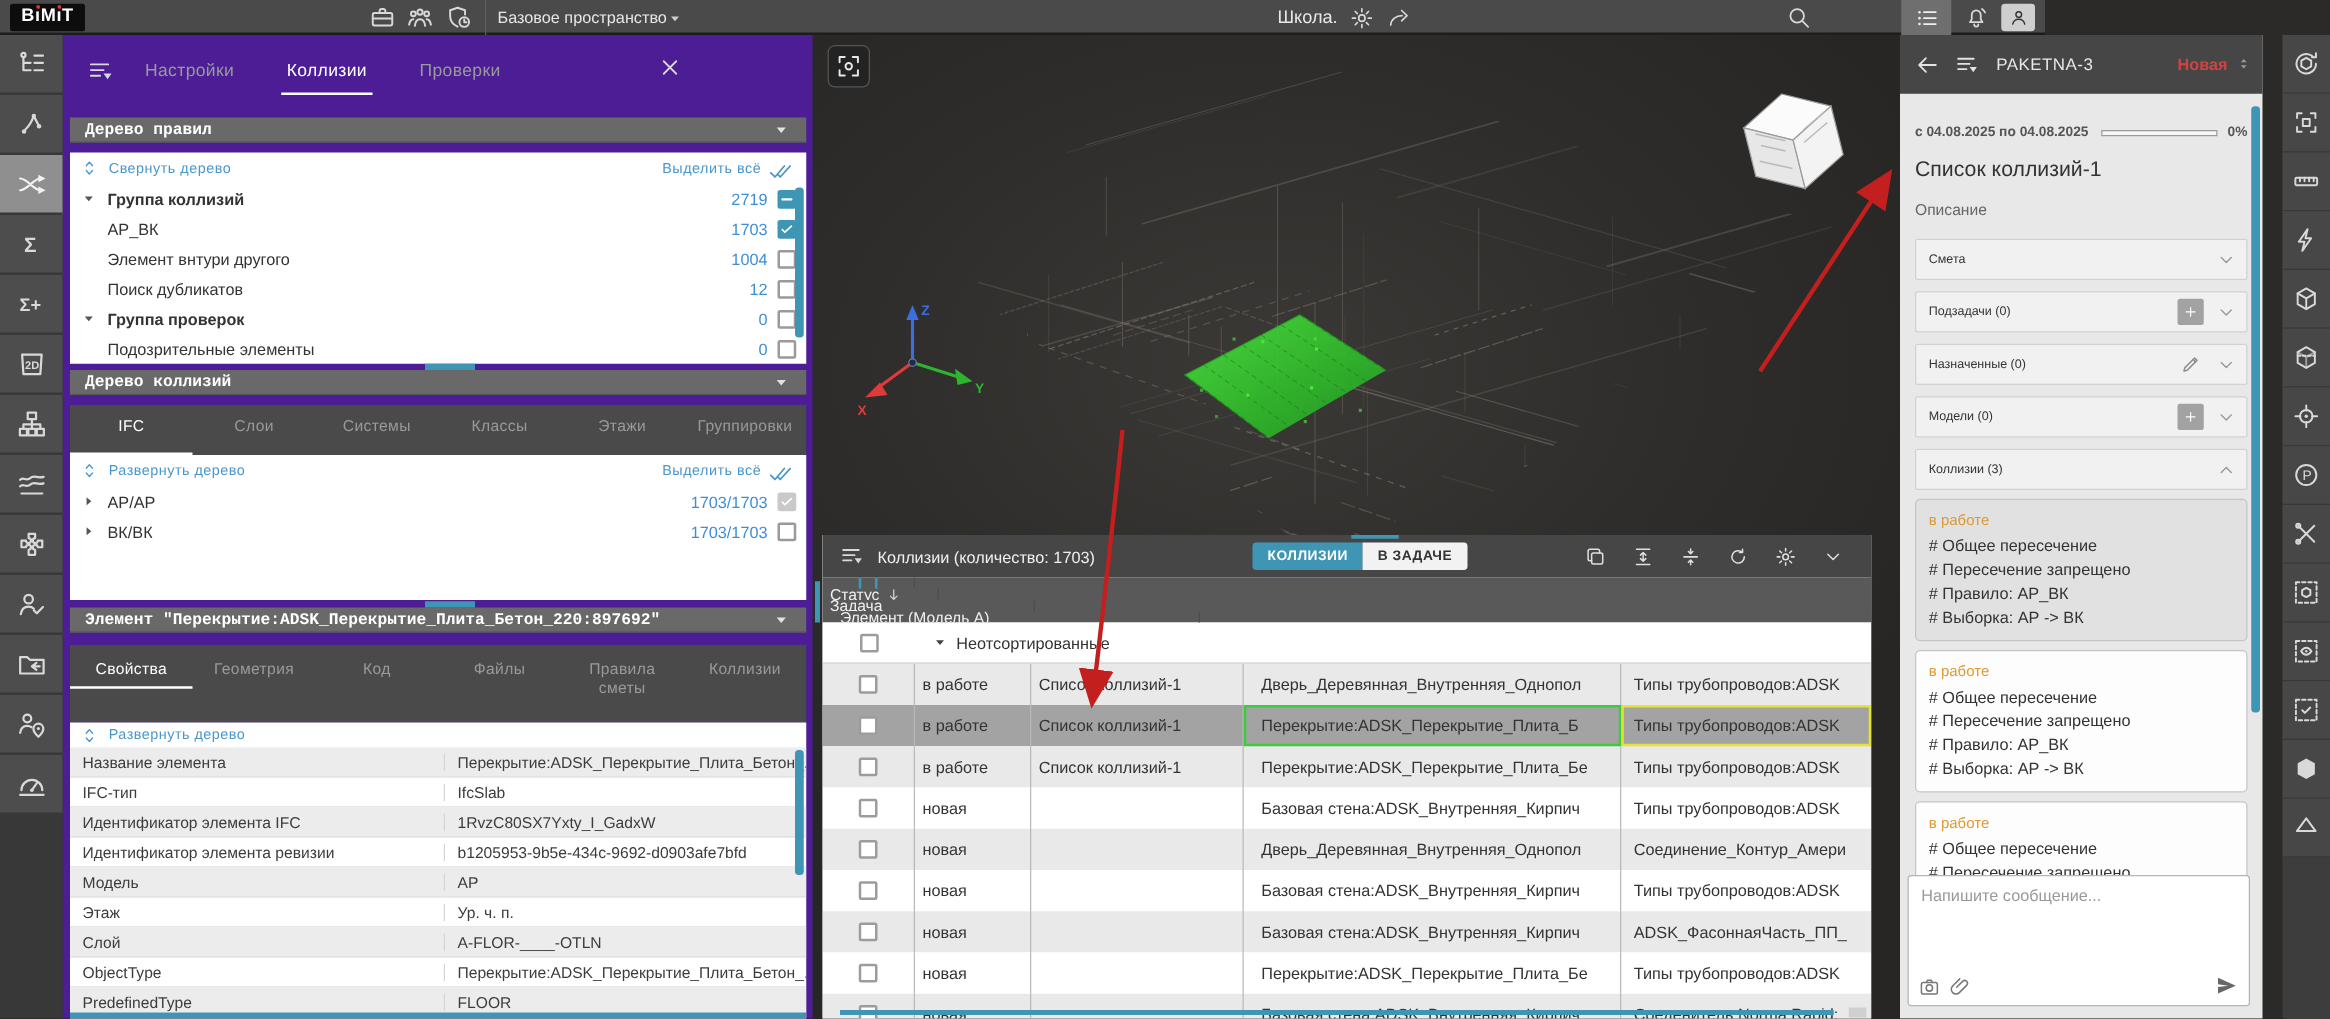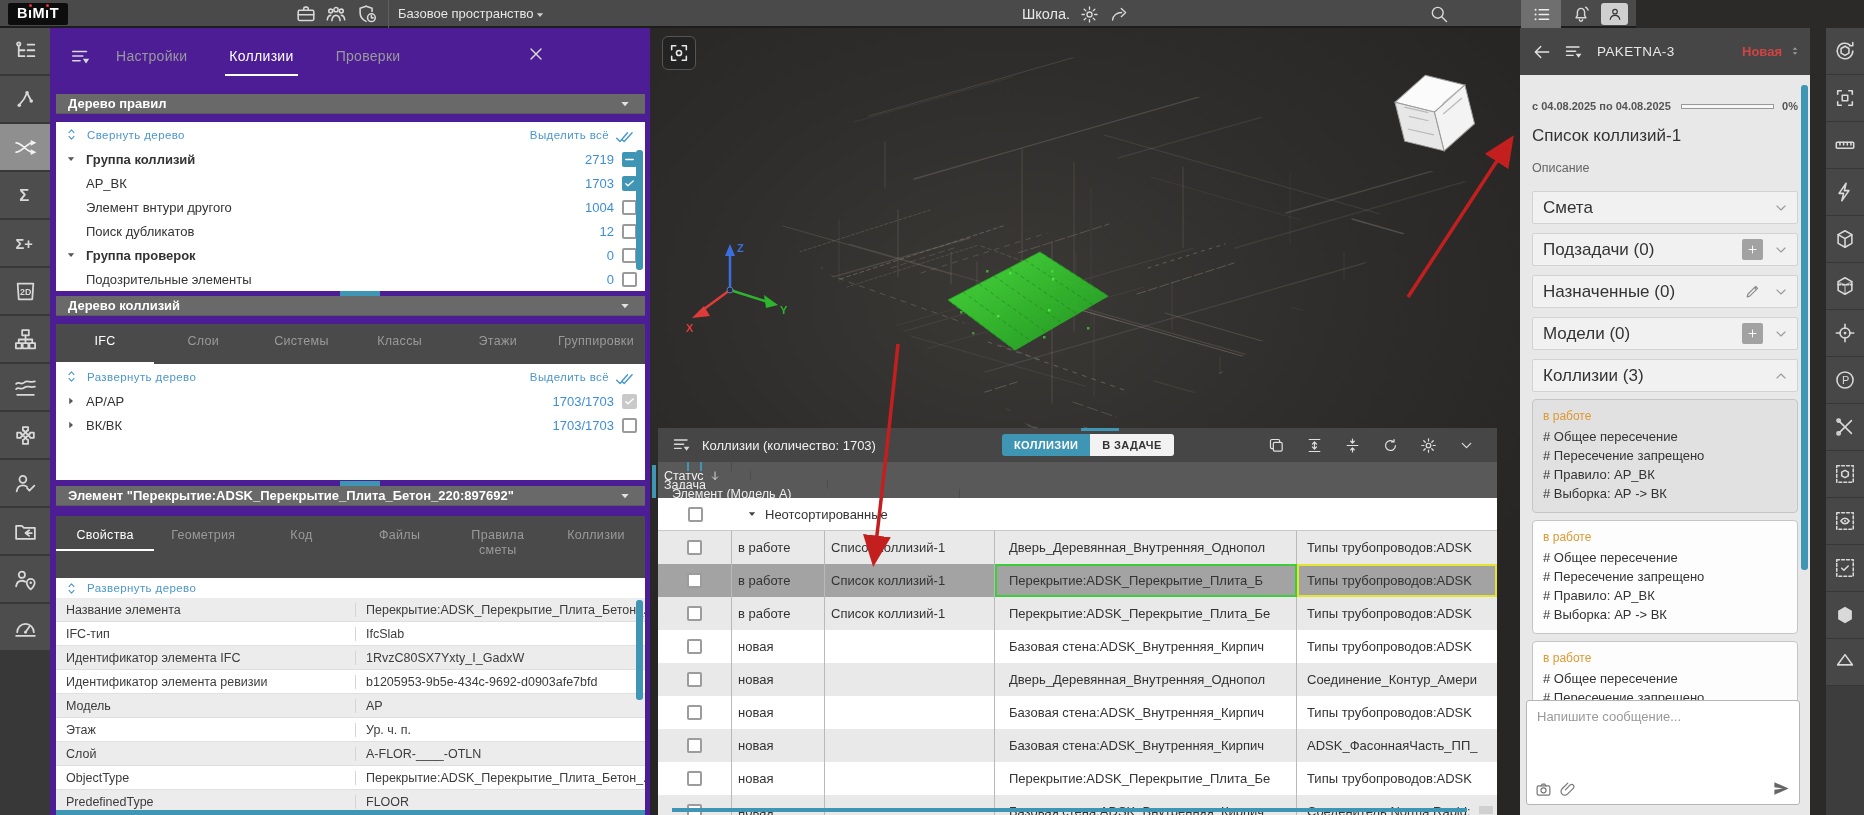--- a/index.html
+++ b/index.html
@@ -39,21 +39,21 @@
 
   
   #lpanel { position:absolute; left:50px; top:28px; width:600px; height:787px; background:#4c1d95; z-index:20; }
   #lp-top { position:relative; height:58px; }
   #lp-menu { position:absolute; left:20px; top:18px; width:22px; height:22px; color:#d9d9d9; }
   #lp-tabs { position:absolute; left:62px; top:12px; display:flex; gap:34px; }
   .tab { font-size:14px; color:#9a9a9a; padding:8px 4px 10px; letter-spacing:.3px; white-space:nowrap; }
   .tab.active { color:#fff; border-bottom:2px solid #fff; }
   #lp-close { position:absolute; left:476px; top:16px; width:20px; height:20px; color:#d9d9d9; }
 
-  .sec-header { position:absolute; left:6px; right:5px; height:20px; background:#696969; color:#fff; font-weight:bold; font-size:13px; display:flex; align-items:center; padding:0 12px; border-bottom:1px solid #595959; }
+  .sec-header { position:absolute; left:6px; right:5px; height:20px; background:#696969; color:#fff; font-weight:bold; font-size:13px; display:flex; align-items:center; padding:0 12px; border-bottom:1px solid #595959;font-family:Liberation Mono, monospace; }
   .sec-header .hcaret { margin-left:auto; width:16px; height:16px; color:#e2e2e2; }
   .white-area { position:absolute; left:6px; right:5px; background:#fff; overflow:hidden; }
   .links-row { display:flex; align-items:center; height:25px; padding:0 10px 0 8px; }
   .blue-link { color:#4a97cd; font-size:11.5px; letter-spacing:.4px; white-space:nowrap; }
   .links-row .lk-ic { width:15px; height:15px; color:#4a97cd; margin-right:8px; flex:0 0 auto; }
   .links-row .spacer { flex:1; }
   .links-row .dc { width:20px; height:16px; color:#4a97cd; margin-left:6px; }
   .trow { display:flex; align-items:center; height:24px; padding:0 8px; font-size:13px; color:#333; }
   .trow .caret { width:14px; height:14px; color:#555; margin-right:8px; flex:0 0 auto; }
   .trow .caret.empty { visibility:hidden; }
@@ -135,21 +135,21 @@
   #rp-title { color:#e8e8e8; font-size:13.5px; margin-left:13px; letter-spacing:.4px; }
   #rp-badge { position:absolute; right:28px; color:#d14343; font-weight:bold; font-size:13px; }
   #rp-sort { position:absolute; right:8px; top:16px; width:14px; height:14px; color:#9a9a9a; }
   #rp-content { position:absolute; top:47px; left:0; right:0; bottom:0; padding:0 12px; overflow:hidden; }
   #rp-dates { margin-top:25px; display:flex; align-items:center; }
   #rp-daterange { font-size:11px; font-weight:bold; color:#555; white-space:nowrap; }
   #rp-progress { flex:1; height:5px; border:1px solid #999; background:#f7f7f7; margin:0 8px 0 10px; }
   #rp-pct { font-size:11px; font-weight:bold; color:#555; }
   #rp-tasktitle { margin-top:14px; font-size:17px; color:#333; }
   #rp-desc { margin-top:15px; font-size:12.5px; color:#666; }
-  .rp-sec { margin-top:9px; height:33px; background:#f1f1f1; border:1px solid #d2d2d2; border-radius:2px; display:flex; align-items:center; padding:0 8px 0 10px; font-size:17px; color:#333; }
+  .rp-sec { margin-top:9px; height:33px; background:#f1f1f1; border:1px solid #d2d2d2; border-radius:2px; display:flex; align-items:center; padding:0 8px 0 10px; font-size:10px; color:#333; }
   .rp-sec:first-of-type { margin-top:16px; }
   .rp-sec .spacer { flex:1; }
   .rp-sec .act-btn { width:21px; height:21px; background:#a2a2a2; border-radius:2px; color:#fff; display:flex; align-items:center; justify-content:center; margin-right:10px; }
   .rp-sec .act-btn svg { width:13px; height:13px; }
   .rp-sec .act-pencil { width:17px; height:17px; color:#8c8c8c; margin-right:12px; }
   .rp-sec .chev { width:16px; height:16px; color:#9a9a9a; }
   .rp-card { margin-top:7px; border:1px solid #c5c5c5; border-radius:4px; background:#fdfdfd; padding:9px 10px; }
   .rp-card.selected { background:#e1e1e1; }
   .rp-card .cstatus { color:#dd9933; font-size:12px; margin-bottom:4px; }
   .rp-card .cline { color:#333; font-size:13px; line-height:19px; white-space:nowrap; overflow:hidden; }

